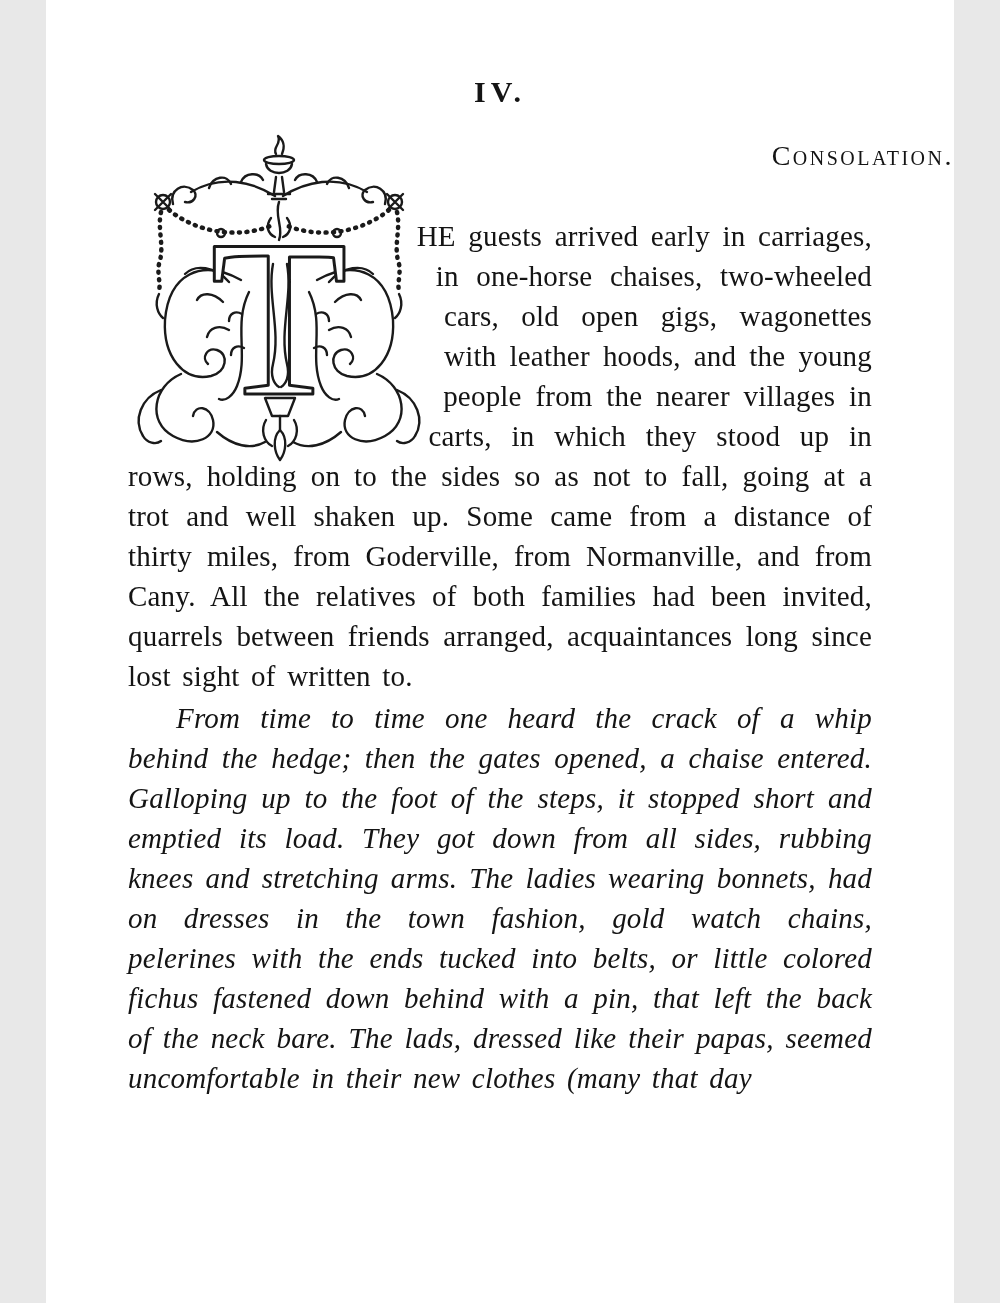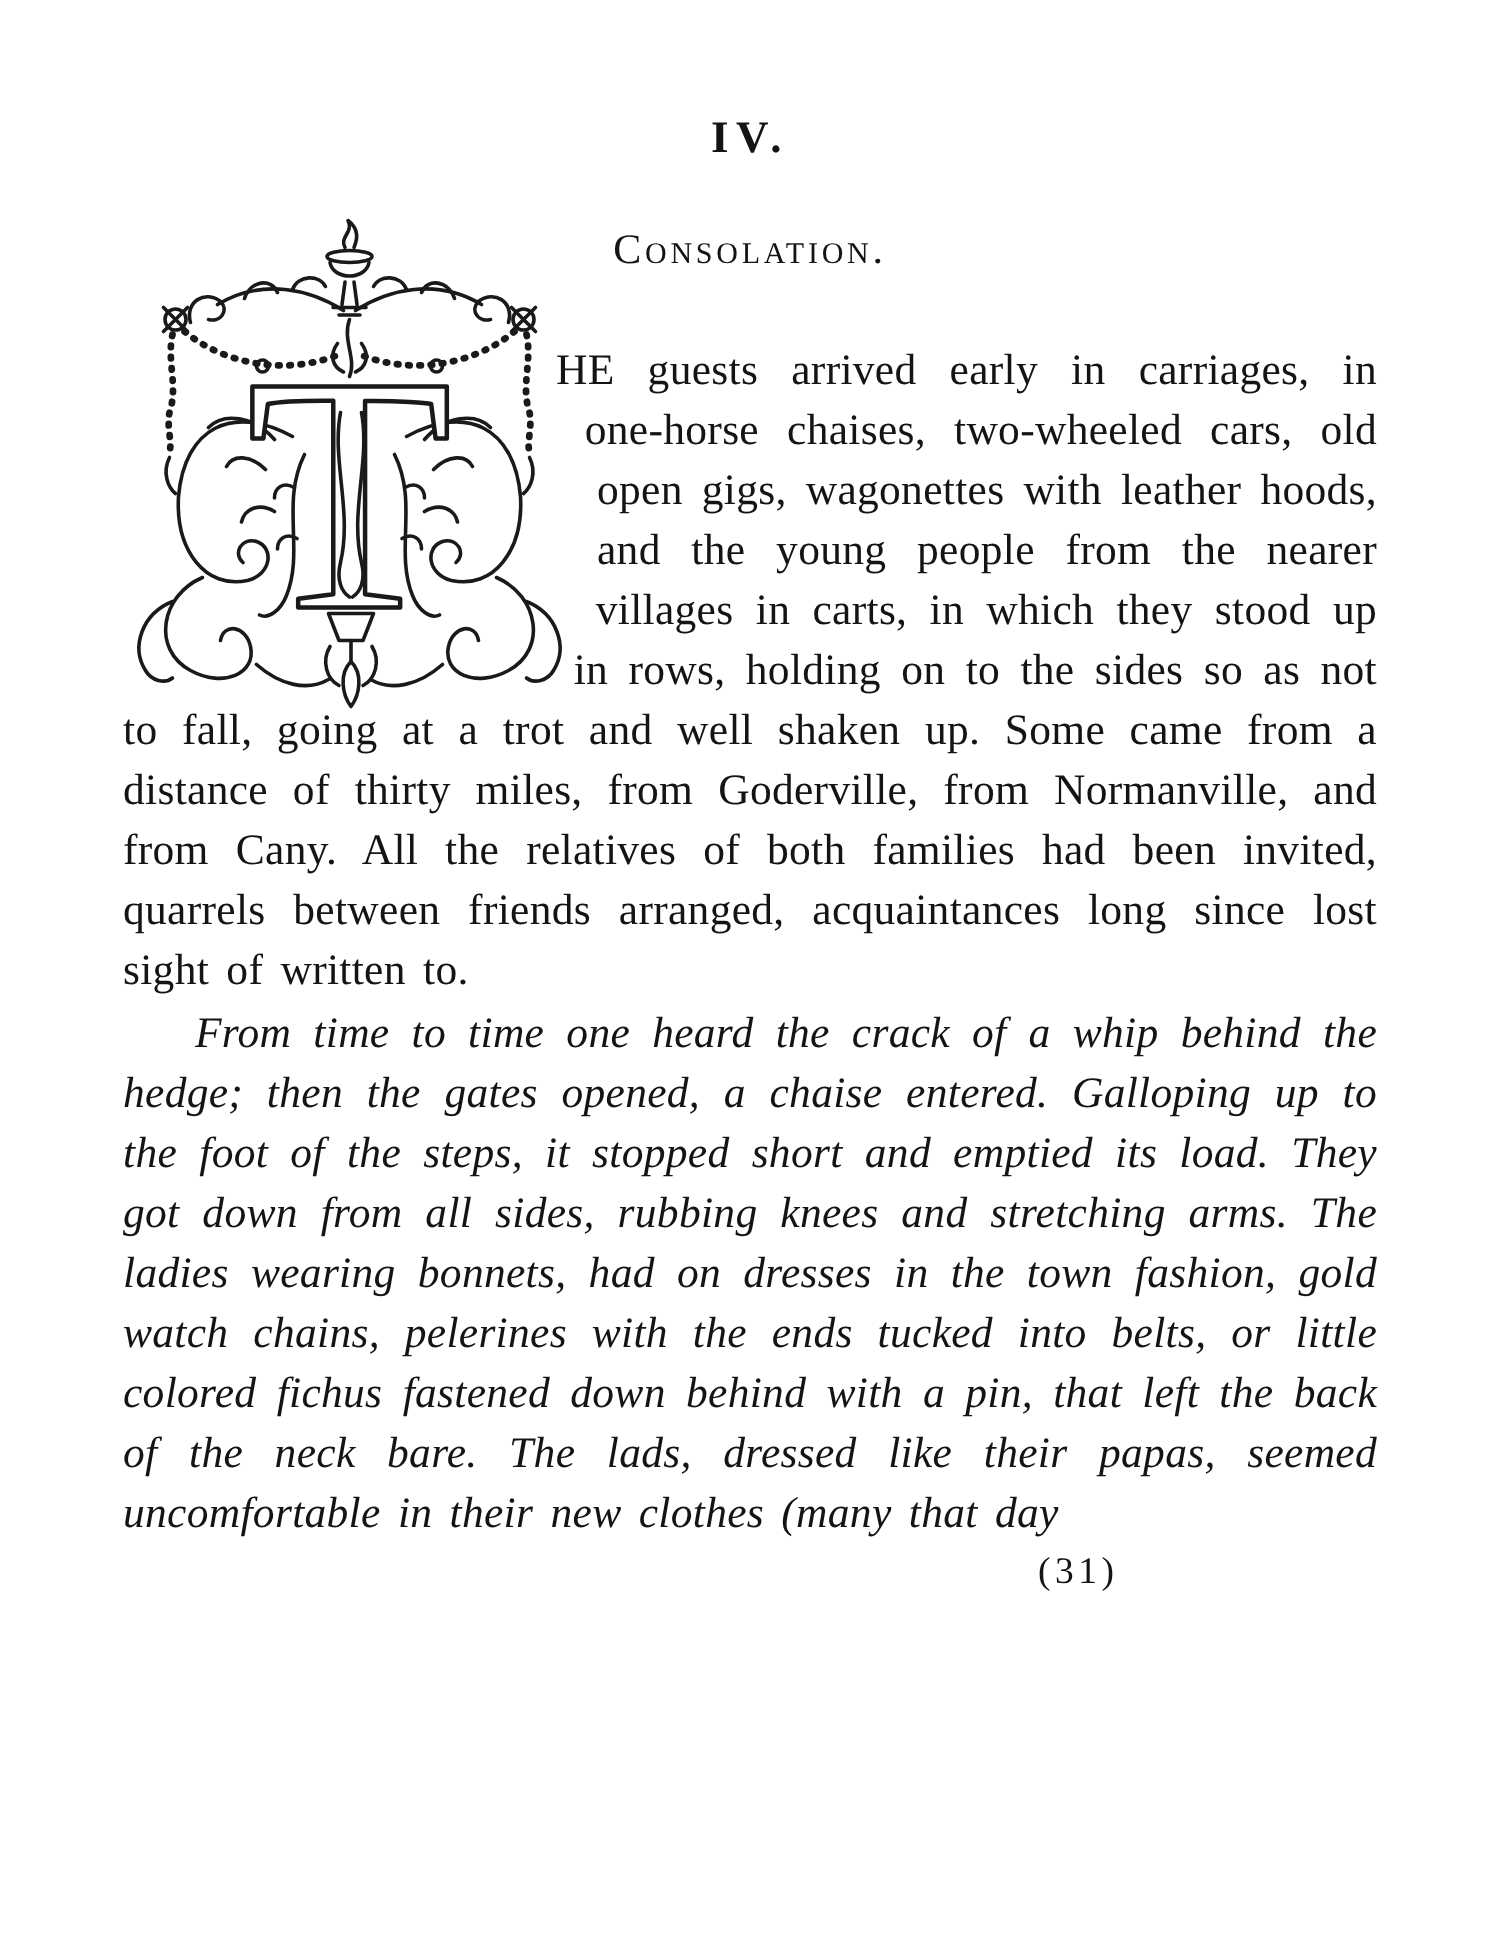--- a/index.html
+++ b/index.html
@@ -2,40 +2,40 @@
 <html><head>
 <meta charset="utf-8">
 <style>
   html, body {
     margin: 0;
     padding: 0;
     background: #e8e8e8;
   }
   .page {
     position: relative;
-    width: 1000px;
+    width: 908px;
     height: 1303px;
     margin: 0 auto;
     background: #ffffff;
     color: #141414;
     font-family: "Liberation Serif", "DejaVu Serif", serif;
     overflow: hidden;
     box-sizing: border-box;
   }
   .chapter-number {
     padding-top: 74px;
     text-align: center;
     font-size: 30px;
     font-weight: bold;
     letter-spacing: 5px;
     line-height: 36px;
   }
   .chapter-title {
-    margin-top: 41px;
-    text-align: center;
+    margin-top: 30px;
+    text-align: right;
     font-variant: small-caps;
     font-size: 28px;
     letter-spacing: 2.5px;
     line-height: 32px;
   }
   .body-text {
     margin: 44px 80px 0 80px;
     font-size: 29px;
     line-height: 40px;
     text-align: justify;
@@ -140,15 +140,14 @@
         </g>
       </svg>
     </div>
 
     <p class="para-first">HE guests arrived early in carriages, in one-horse chaises, two-wheeled cars, old open gigs, wagonettes with leather hoods, and the young people from the nearer villages in carts, in which they stood up in rows, holding on to the sides so as not to fall, going at a trot and well shaken up.  Some came from a distance of thirty miles, from Goderville, from Normanville, and from Cany.  All the relatives of both families had been invited, quarrels between friends arranged, acquaintances long since lost sight of written to.</p>
 
     <p class="para-indent">From time to time one heard the crack of a whip behind the hedge; then the gates opened, a chaise entered.  Galloping up to the foot of the steps, it stopped short and emptied its load.  They got down from all sides, rubbing knees and stretching arms.  The ladies wearing bonnets, had on dresses in the town fashion, gold watch chains, pelerines with the ends tucked into belts, or little colored fichus fastened down behind with a pin, that left the back of the neck bare.  The lads, dressed like their papas, seemed uncomfortable in their new clothes (many that day</p>
 
   </div>
 
-  <div class="page-number">(31)</div>
 
 </div>
 
 </body></html>

